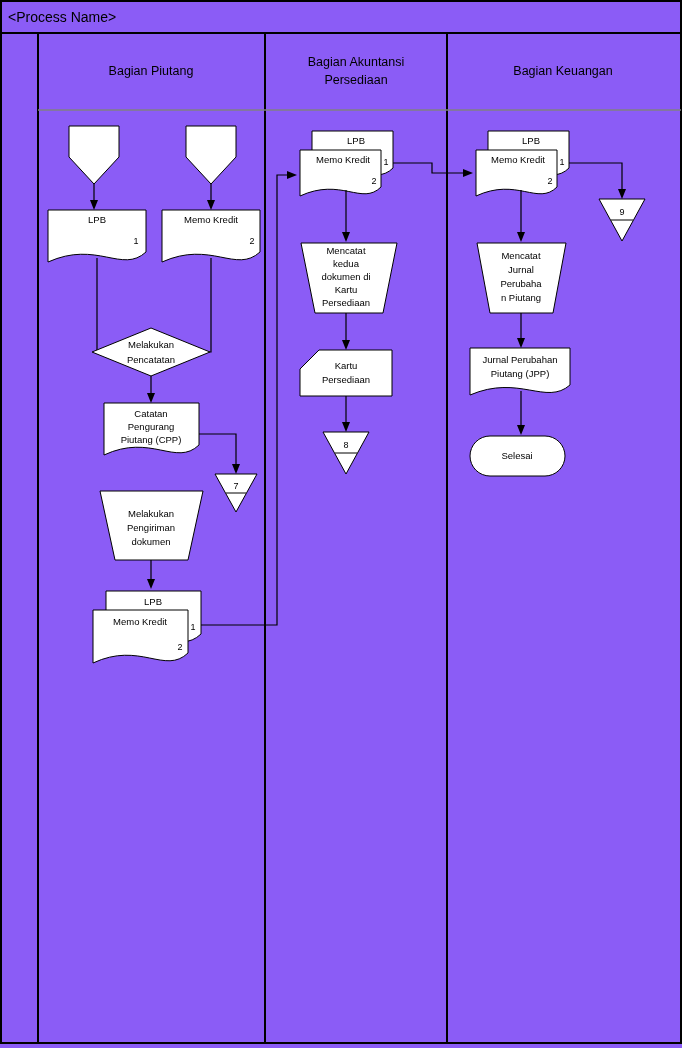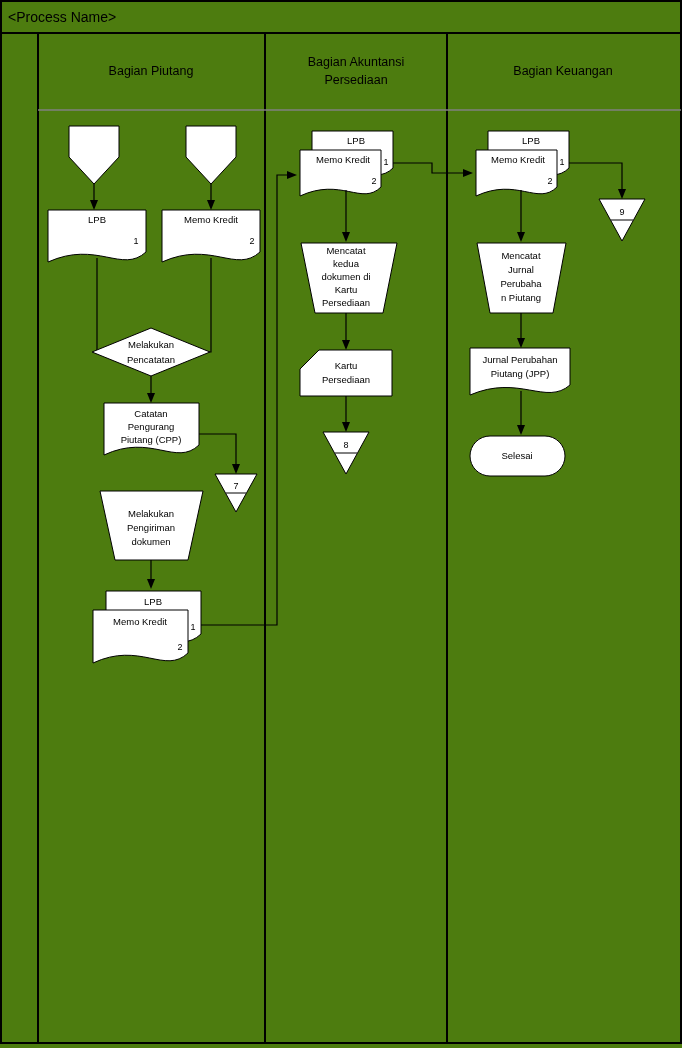--- a/index.html
+++ b/index.html
@@ -1,17 +1,17 @@
 <!DOCTYPE html>
 <html><head>
 <meta charset="utf-8">
 <style>
   html,body{margin:0;padding:0;background:#fff;}
   body{font-family:"Liberation Sans", sans-serif;}
-  #page{position:relative;width:682px;height:1048px;overflow:hidden;background:#4d7c0f;}
+  #page{position:relative;width:682px;height:1048px;overflow:hidden;background:#8b5cf6;}
   #svg{position:absolute;left:0;top:0;width:682px;height:1048px;}
   .shp{fill:#ffffff;stroke:#000000;stroke-width:1;}
   .frame{fill:none;stroke:#000000;stroke-width:2;}
   .divider{stroke:#000000;stroke-width:2;fill:none;}
   .hdrline{stroke:#808080;stroke-width:1.5;fill:none;}
   .conn{stroke:#000000;stroke-width:1.2;fill:none;}
   .txt{font-family:"Liberation Sans", sans-serif;font-size:9.5px;fill:#000;text-anchor:middle;dominant-baseline:middle;}
   .txt-hdr{font-family:"Liberation Sans", sans-serif;font-size:12.5px;fill:#000;text-anchor:middle;dominant-baseline:middle;}
   .txt-title{font-family:"Liberation Sans", sans-serif;font-size:14px;fill:#000;text-anchor:start;dominant-baseline:middle;}
   .txt-num{font-family:"Liberation Sans", sans-serif;font-size:9px;fill:#000;text-anchor:middle;dominant-baseline:middle;}

